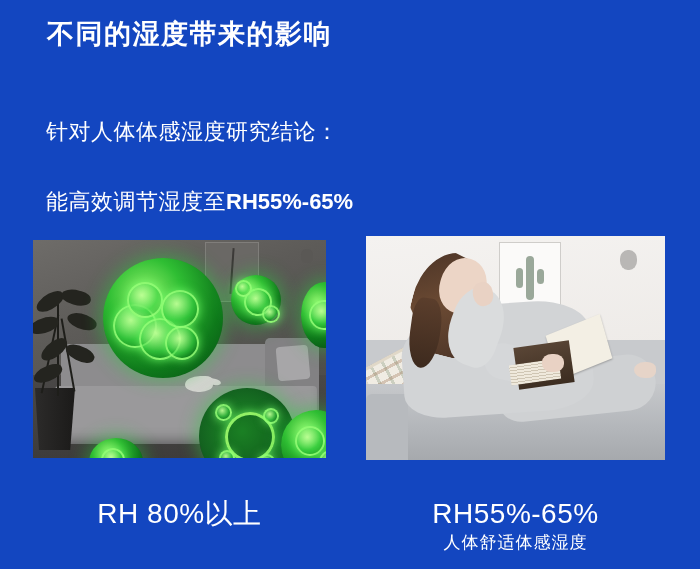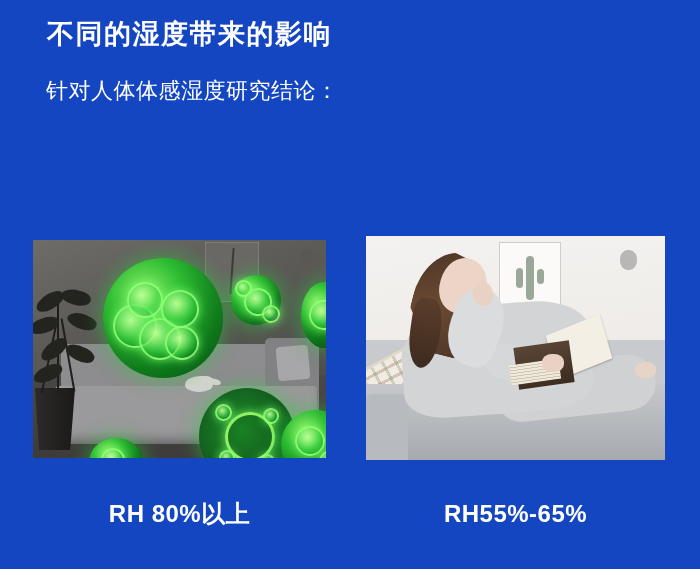--- a/index.html
+++ b/index.html
@@ -39,21 +39,21 @@
   .body-copy {
     position: absolute;
     left: 46px;
     top: 76px;
     color: #ffffff;
     font-size: 22px;
     line-height: 29px;
     letter-spacing: 0.5px;
     white-space: nowrap;
   }
-  .body-copy .line { display: block; }
+  .body-copy .line { display: block; margin-top: 41px; }
   .body-copy .b { font-weight: bold; letter-spacing: 0px; }
   .body-copy .line.bold { font-weight: bold; letter-spacing: 1px; }
 
   
   .photo {
     position: absolute;
     overflow: hidden;
   }
   #photo-left {
     left: 33px;
@@ -281,39 +281,40 @@
   }
   .r-book-pages {
     position: absolute; left: 144px; top: 126px; width: 50px; height: 20px;
     background: repeating-linear-gradient(0deg, #efe9dc 0 2px, #cfc6b4 2px 3px);
     transform: rotate(-8deg);
   }
 
   
   .caption { position: absolute; text-align: center; color: #ffffff; }
   .caption .big {
-    display: block; font-size: 24px; font-weight: bold; letter-spacing: 0.5px;
+    display: block; font-size: 28px; font-weight: normal; letter-spacing: 0.5px;
     line-height: 28px; white-space: nowrap;
   }
   .caption .small {
     display: block; font-size: 17px; letter-spacing: 1px;
     line-height: 24px; margin-top: 3px; white-space: nowrap;
   }
   #caption-left  { left: 33px;  top: 500px; width: 293px; }
   #caption-right { left: 366px; top: 500px; width: 299px; }
 </style>
 </head>
 <body>
 
 <div id="poster">
 
   <div class="headline">不同的湿度带来的影响</div>
 
   <div class="body-copy">
     <span class="line">针对人体体感湿度研究结论：</span>
+    <span class="line"><span>能高效调节湿度至</span><span class="b">RH55%-65%</span></span>
   </div>
 
   <div class="photo" id="photo-left">
     <div class="scene">
       <div class="l-wall"></div>
       <div class="l-floor"></div>
 
       <div class="l-art">
         <div class="l-art-branch"></div>
       </div>
@@ -399,15 +400,16 @@
       <div class="r-hand-book"></div>
     </div>
   </div>
 
   <div class="caption" id="caption-left">
     <span class="big">RH 80%以上</span>
   </div>
 
   <div class="caption" id="caption-right">
     <span class="big">RH55%-65%</span>
+    <span class="small">人体舒适体感湿度</span>
   </div>
 
 </div>
 
 </body></html>

